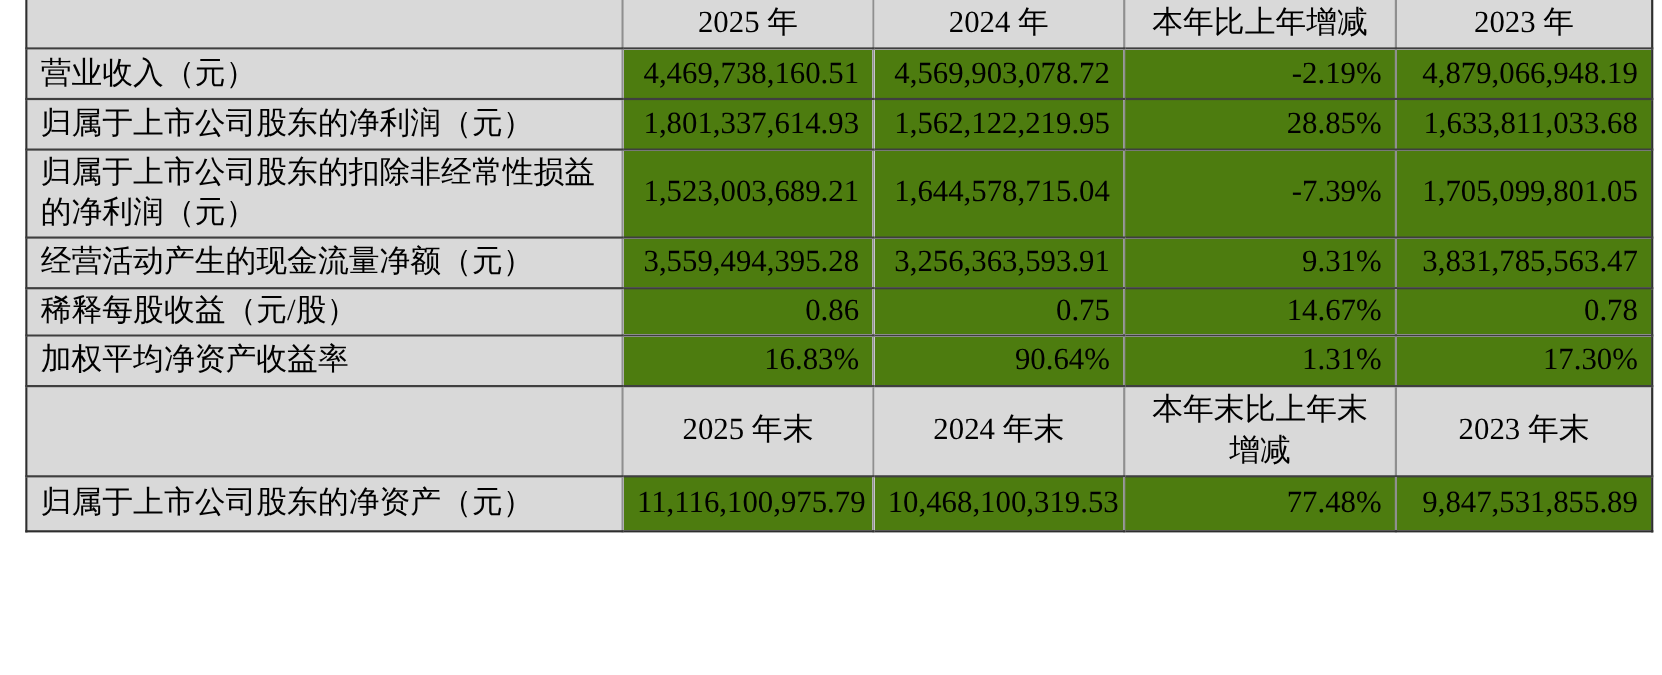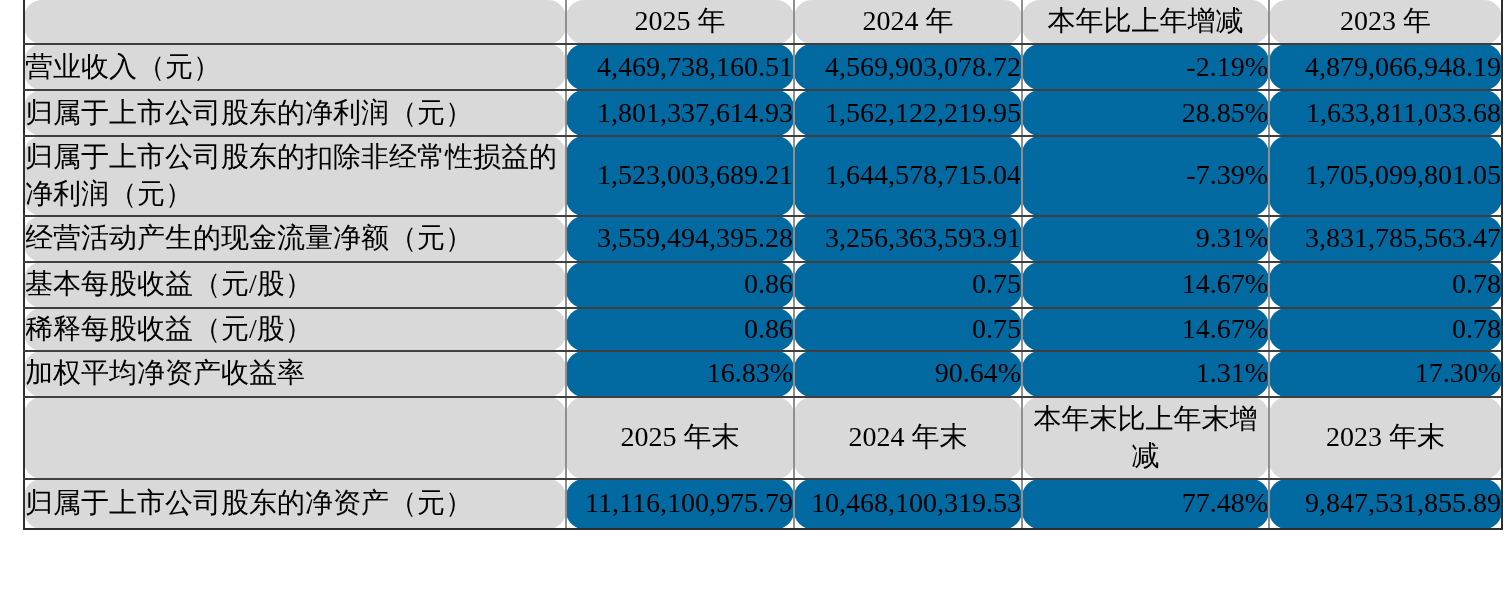--- a/index.html
+++ b/index.html
@@ -22,33 +22,32 @@
     border-collapse: collapse;
     table-layout: fixed;
     width: 1478px;
     font-size: 28px;
   }
   table.fin td {
     border-top: 2px solid #3f3f3f;
     border-bottom: 2px solid #3f3f3f;
     border-left: 2px solid #8f8f8f;
     border-right: 2px solid #8f8f8f;
-    padding: 2px 0;
+    padding: 2px 12px;
     vertical-align: middle;
     line-height: 1.32;
     overflow: hidden;
-    border-radius: 18px;
   }
   table.fin tr:first-child td { border-top: none; }
   table.fin td:first-child { border-left: 2px solid #2e2e2e; }
   table.fin td:last-child  { border-right: 2px solid #2e2e2e; }
   table.fin tr:last-child td { border-bottom: 2px solid #2e2e2e; }
 
   td.gray  { background: #d9d9d9; }
-  td.white { background: #0369a1; }
+  td.white { background: #4d7c0f; }
   td.hdr   { text-align: center; }
   td.lbl   { text-align: left; }
   td.num   { text-align: right; }
 
   tr.rh1 { height: 44px; }
   tr.r1  { height: 46px; }
   tr.r2  { height: 46px; }
   tr.r3  { height: 76px; }
   tr.r4  { height: 46px; margin-left: 33px; }
   tr.r5  { height: 46px; }
@@ -105,27 +104,20 @@
     </tr>
 
     <tr class="r4">
       <td class="gray lbl">经营活动产生的现金流量净额（元）</td>
       <td class="white num">3,559,494,395.28</td>
       <td class="white num">3,256,363,593.91</td>
       <td class="white num">9.31%</td>
       <td class="white num">3,831,785,563.47</td>
     </tr>
 
-    <tr class="r5">
-      <td class="gray lbl">基本每股收益（元/股）</td>
-      <td class="white num">0.86</td>
-      <td class="white num">0.75</td>
-      <td class="white num">14.67%</td>
-      <td class="white num">0.78</td>
-    </tr>
 
     <tr class="r6">
       <td class="gray lbl">稀释每股收益（元/股）</td>
       <td class="white num">0.86</td>
       <td class="white num">0.75</td>
       <td class="white num">14.67%</td>
       <td class="white num">0.78</td>
     </tr>
 
     <tr class="r7">

